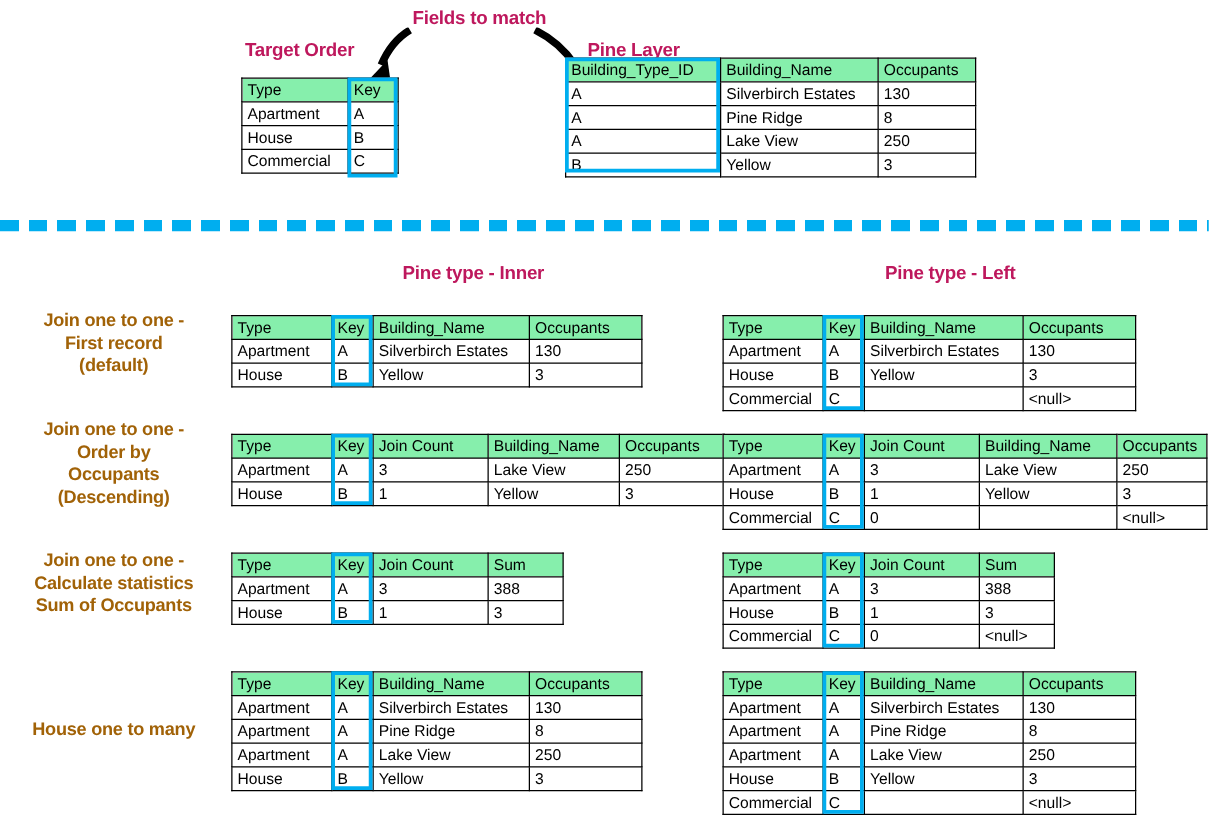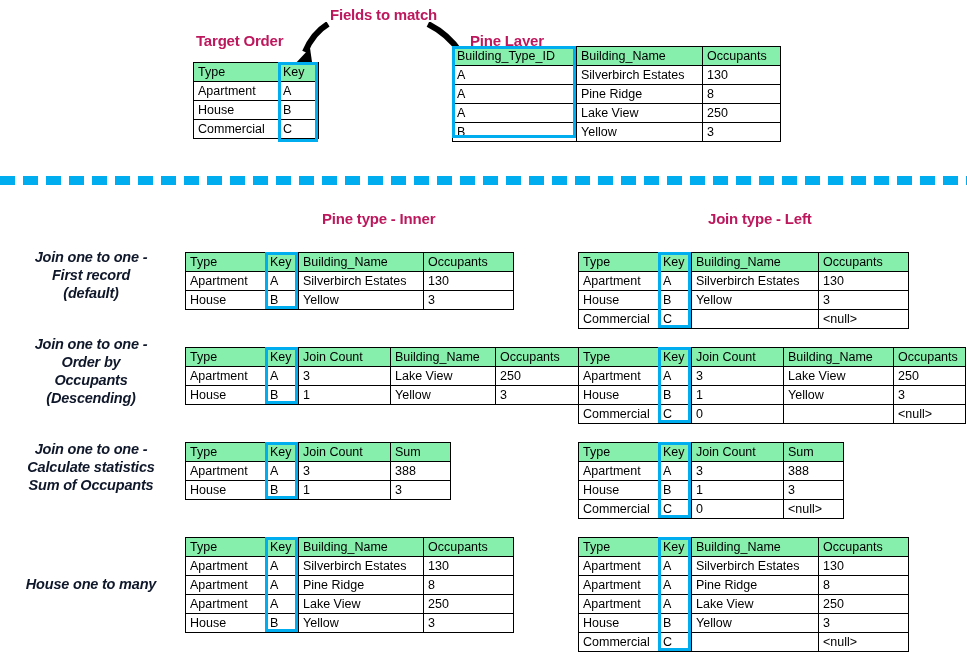--- a/index.html
+++ b/index.html
@@ -22,23 +22,22 @@
     color:#be185d;
   }
 
   
   .row-label{
     font-weight:bold;
     font-size:14.5px;
     line-height:18px;
     text-align:center;
     letter-spacing:-0.2px;
-    color:#0f172a;
+    color:#a16207;
     white-space:pre-line;
-    font-style:italic;
   }
 
   
   table.grid{
     border-collapse:collapse;
     font-size:12.5px;
     font-weight:normal;
     background:#fff;
     table-layout:fixed;
   }
@@ -167,21 +166,21 @@
           <td>3</td>
         </tr>
       </tbody>
     </table>
   <div class="keybox" style="left:0px;top:0px;width:124px;height:92px;"></div>
 </div>
 
 <div class="divider"></div>
 
 <div class="abs hdr" style="left:322px;top:210px;">Pine type - Inner</div>
-<div class="abs hdr" style="left:708px;top:210px;">Join type - Left</div>
+<div class="abs hdr" style="left:708px;top:210px;">Pine type - Left</div>
 
 <div class="abs row-label" style="left:6px;top:248px;width:170px;">Join one to one -
 First record
 (default)</div>
 <div class="abs row-label" style="left:6px;top:335px;width:170px;">Join one to one -
 Order by
 Occupants
 (Descending)</div>
 <div class="abs row-label" style="left:6px;top:440px;width:170px;">Join one to one -
 Calculate statistics

